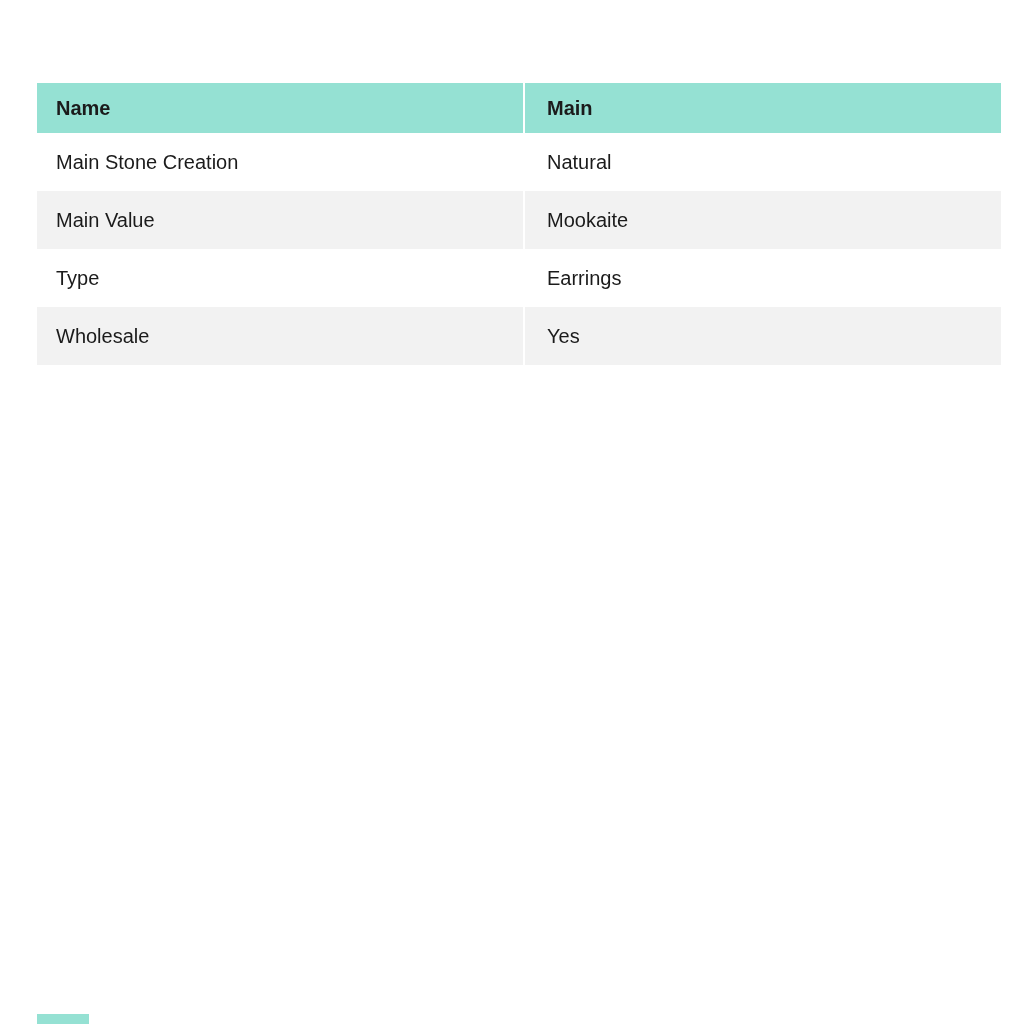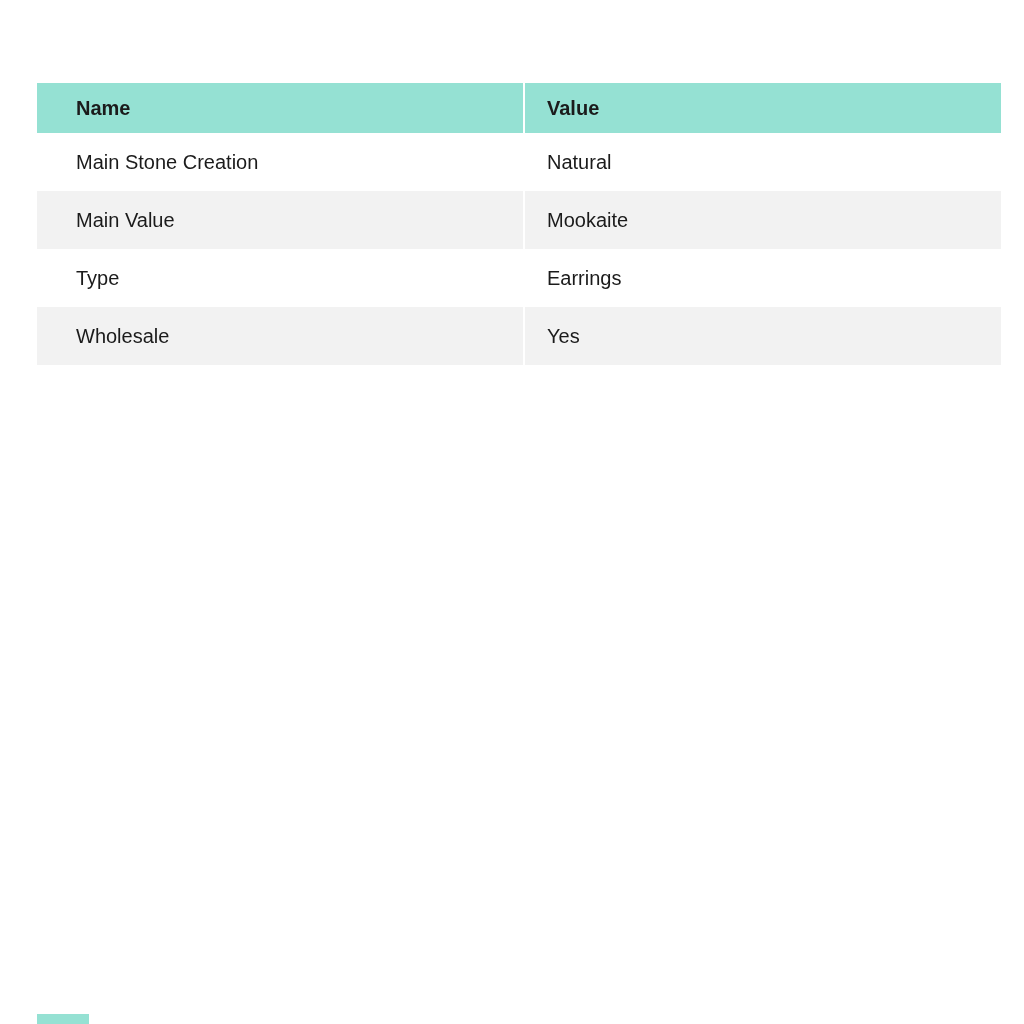--- a/index.html
+++ b/index.html
@@ -39,41 +39,41 @@
     vertical-align:middle;
     padding:0;
     background:var(--row-bg);
     font-weight:normal;
     color:var(--text);
     margin-top:24px;
   }
   .spec-table tbody tr:nth-child(even) td{background:var(--row-alt-bg);}
   .spec-table th.col-value,
   .spec-table td.col-value{border-left:2px solid var(--divider);}
-  .spec-table .col-name{padding-left:39px;}
+  .spec-table .col-name{padding-left:19px;}
   .spec-table .col-value{padding-left:22px;}
   .next-table-sliver{
     position:absolute;left:37px;top:1014px;
     width:52px;height:10px;
     background:var(--header-bg);
   }
 </style>
 </head>
 <body>
 
 <div class="page">
   <table class="spec-table">
     <colgroup>
       <col style="width:486px">
       <col style="width:478px">
     </colgroup>
     <thead>
       <tr>
         <th class="col-name">Name</th>
-        <th class="col-value">Value</th>
+        <th class="col-value">Main</th>
       </tr>
     </thead>
     <tbody>
         <tr>
           <td class="col-name">Main Stone Creation</td>
           <td class="col-value">Natural</td>
         </tr>
         <tr>
           <td class="col-name">Main Value</td>
           <td class="col-value">Mookaite</td>

